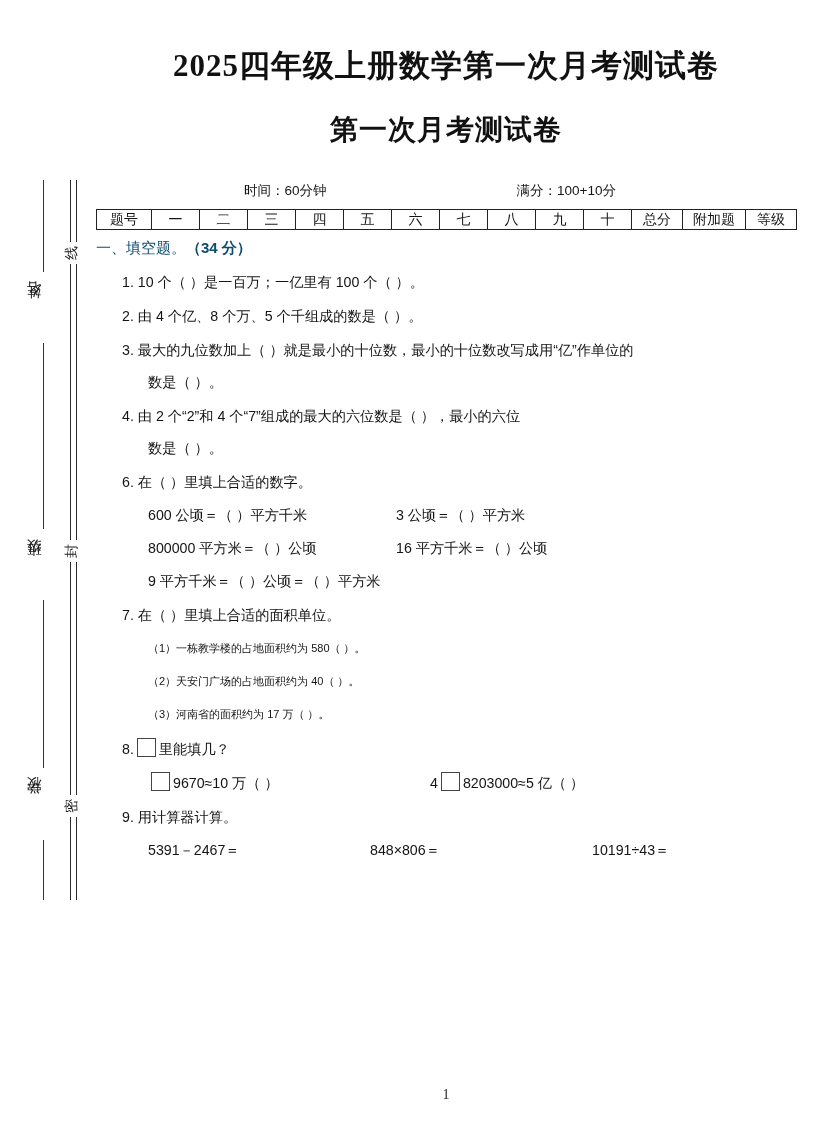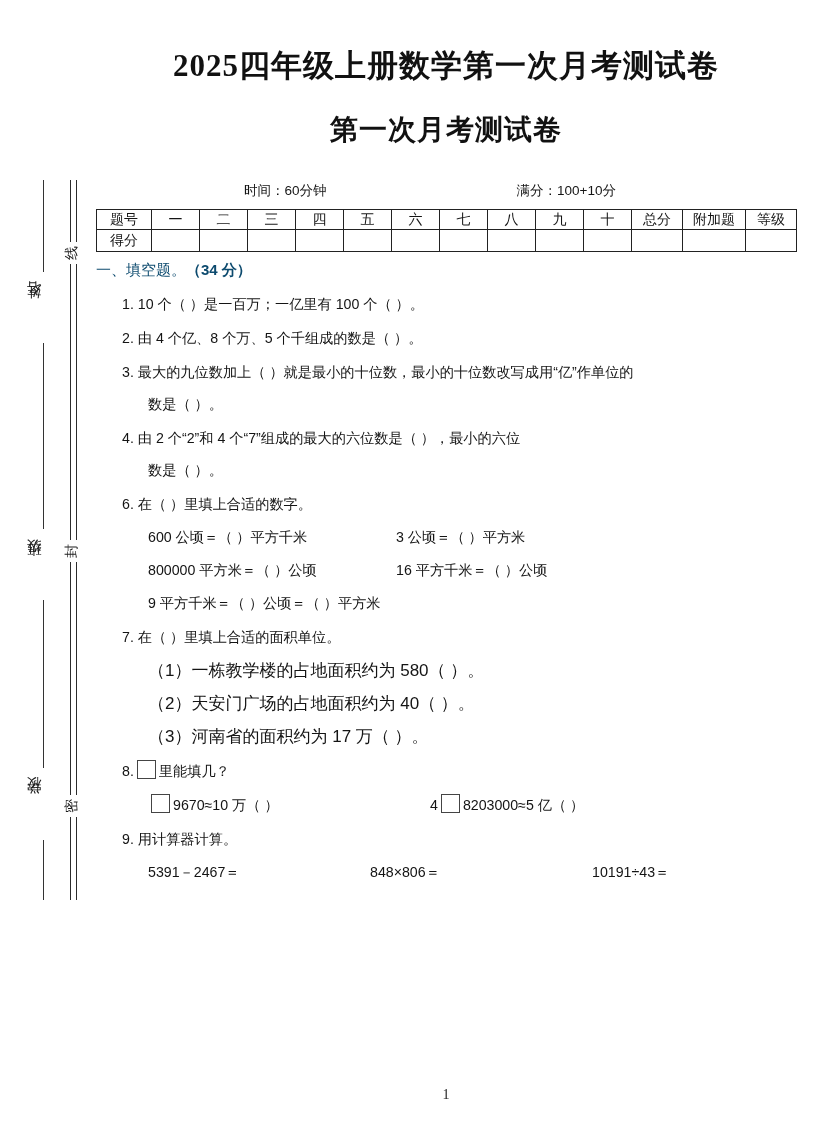--- a/index.html
+++ b/index.html
@@ -191,21 +191,21 @@
     padding-left: 52px;
     font-size: 14.2px;
     line-height: 21px;
     font-family: "Liberation Sans", "DejaVu Sans", sans-serif;
     color: #141414;
   }
   .sub {
     margin: 0;
     padding-top: 12px;
     padding-left: 52px;
-    font-size: 17px;
+    font-size: 11px;
     line-height: 21px;
     font-family: "Liberation Sans", "DejaVu Sans", sans-serif;
     color: #141414;
   }
 
   .grid2 {
     padding-left: 52px;
     padding-top: 12px;
     display: flex;
     font-size: 14.2px;
@@ -294,36 +294,20 @@
         <td class="num-cell">五</td>
         <td class="num-cell">六</td>
         <td class="num-cell">七</td>
         <td class="num-cell">八</td>
         <td class="num-cell">九</td>
         <td class="num-cell">十</td>
         <td class="wide-cell">总分</td>
         <td class="extra-cell">附加题</td>
         <td class="wide-cell">等级</td>
       </tr>
-      <tr class="blank-row">
-        <td class="label-cell">得分</td>
-        <td></td>
-        <td></td>
-        <td></td>
-        <td></td>
-        <td></td>
-        <td></td>
-        <td></td>
-        <td></td>
-        <td></td>
-        <td></td>
-        <td></td>
-        <td></td>
-        <td></td>
-      </tr>
     </tbody>
   </table>
 
   <p class="section-head">
     <span>一、填空题。</span><span class="pts">（34 分）</span>
   </p>
 
   <p class="q">1. 10 个（     ）是一百万；一亿里有 100 个（     ）。</p>
 
   <p class="q">2. 由 4 个亿、8 个万、5 个千组成的数是（                ）。</p>

